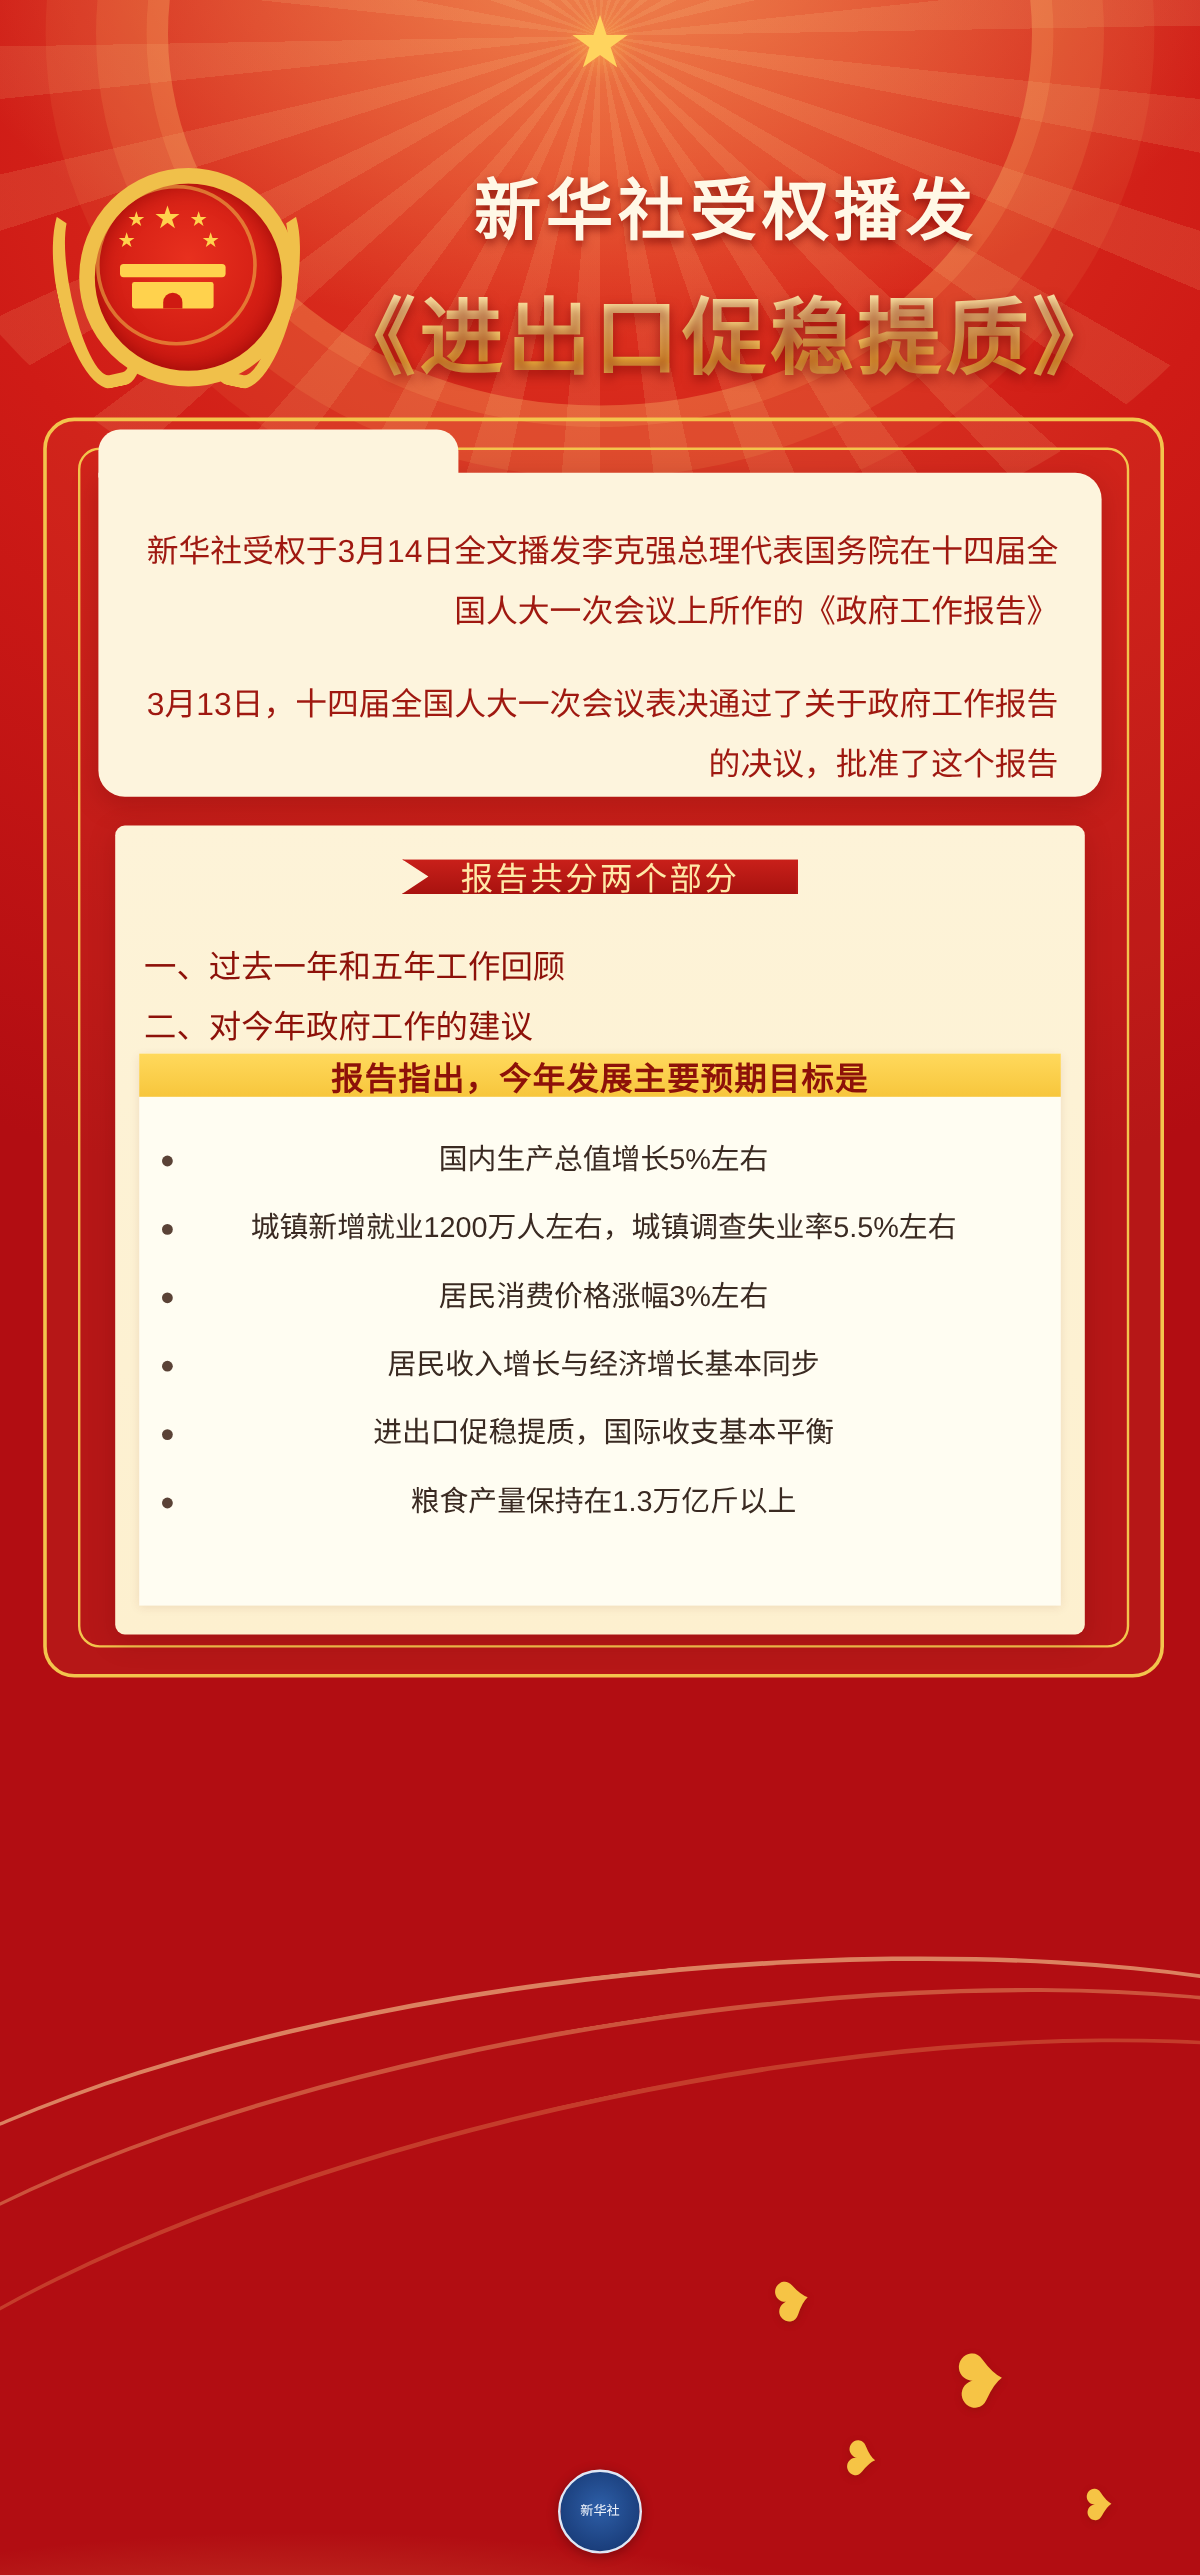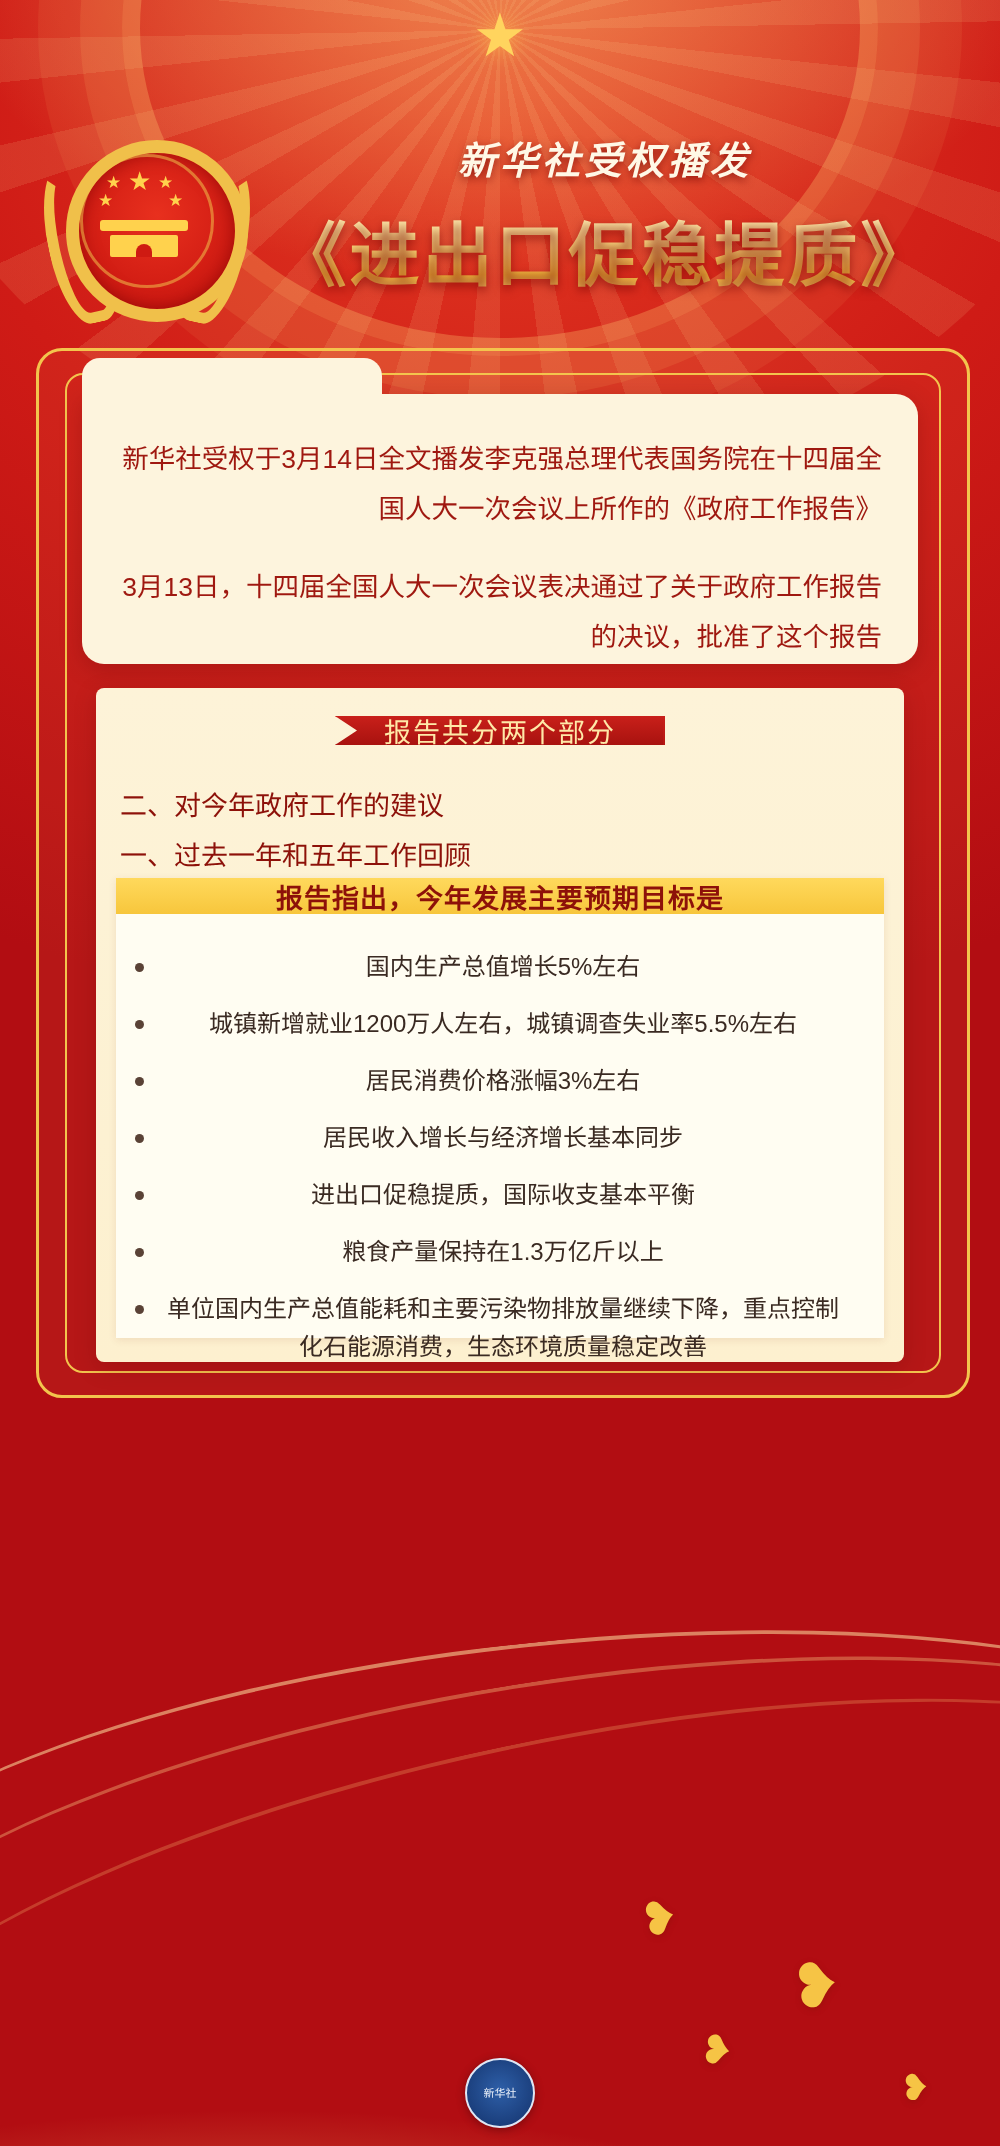--- a/index.html
+++ b/index.html
@@ -140,26 +140,25 @@
   .emblem .wheat-r { right: -4px; transform: rotate(12deg) scaleX(-1); }
 
   .title-block {
     position: absolute;
     left: 255px;
     top: 10px;
     width: 700px;
     text-align: center;
   }
   .title-sub {
-    font-size: 38px;
+    font-size: 56px;
     font-weight: bold;
     color: #fff8e6;
     letter-spacing: 4px;
     text-shadow: 0 3px 8px rgba(110,0,0,.7);
-    font-style: italic;
   }
   .title-main {
     margin-top: 14px;
     font-size: 70px;
     font-weight: bold;
     letter-spacing: 3px;
     font-family: "DejaVu Serif", "Liberation Serif", serif;
     background: linear-gradient(180deg, #fff4cf 0%, #ffe08a 40%, #f2b73c 75%, #f8d77f 100%);
     -webkit-background-clip: text;
     background-clip: text;
@@ -423,22 +422,22 @@
       <p>新华社受权于3月14日全文播发李克强总理代表国务院在十四届全国人大一次会议上所作的《政府工作报告》</p>
       <p>3月13日，十四届全国人大一次会议表决通过了关于政府工作报告的决议，批准了这个报告</p>
     </div>
   </div>
 
   <div class="body-card">
 
     <div class="ribbon">报告共分两个部分</div>
 
     <div class="toc">
+      <div>一、过去一年和五年工作回顾</div>
       <div>二、对今年政府工作的建议</div>
-      <div>一、过去一年和五年工作回顾</div>
     </div>
 
     <div class="inner-panel">
       <div class="panel-head">报告指出，今年发展主要预期目标是</div>
 
       <div class="bullets">
         <div class="bullet">
           <span class="dot"></span>
           <span>国内生产总值增长5%左右</span>
         </div>
@@ -454,24 +453,20 @@
           <span class="dot"></span>
           <span>居民收入增长与经济增长基本同步</span>
         </div>
         <div class="bullet">
           <span class="dot"></span>
           <span>进出口促稳提质，国际收支基本平衡</span>
         </div>
         <div class="bullet">
           <span class="dot"></span>
           <span>粮食产量保持在1.3万亿斤以上</span>
-        </div>
-        <div class="bullet">
-          <span class="dot"></span>
-          <span>单位国内生产总值能耗和主要污染物排放量继续下降，重点控制化石能源消费，生态环境质量稳定改善</span>
         </div>
       </div>
     </div>
   </div>
 
   <div class="swoosh"></div>
   <div class="swoosh-line"></div>
   <div class="swoosh-line b2"></div>
   <div class="swoosh-line b3"></div>
 

